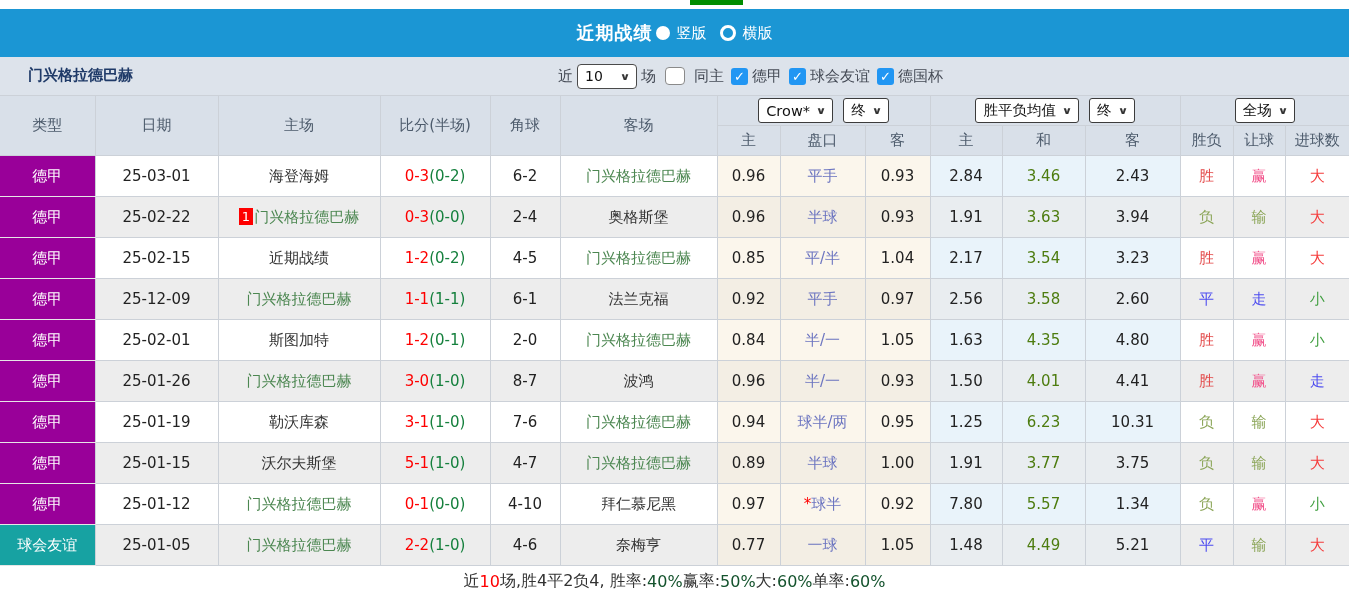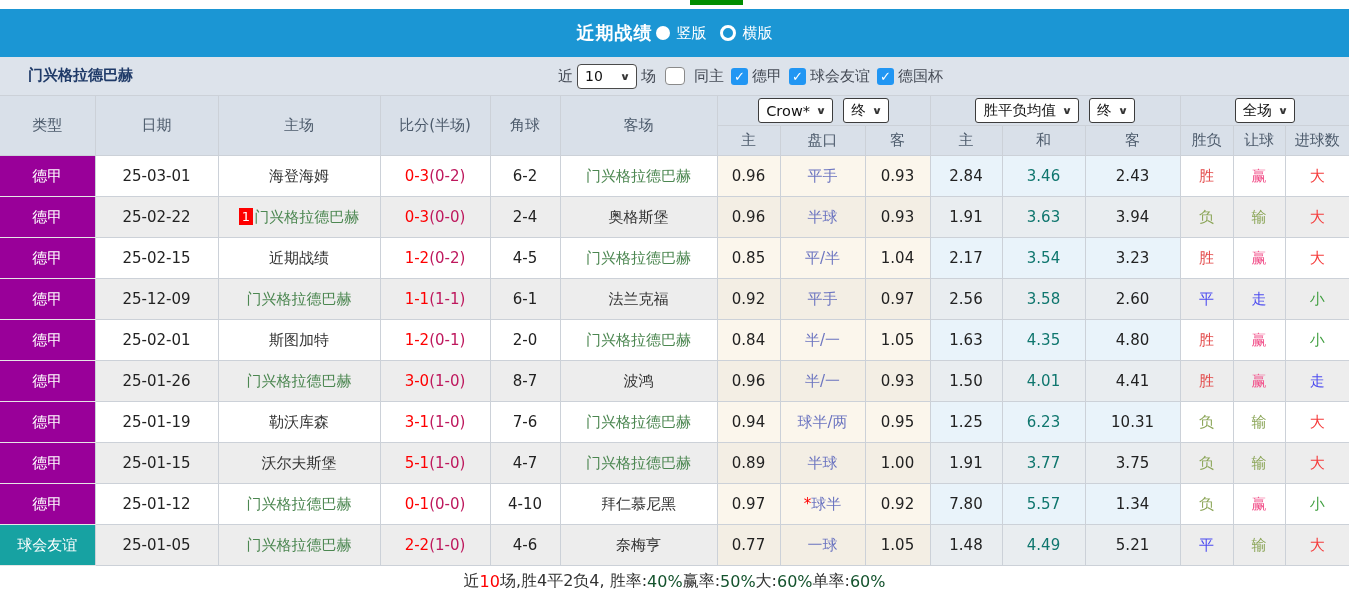--- a/index.html
+++ b/index.html
@@ -57,26 +57,26 @@
   tbody tr.odd td.avg { background:#e9f3fa; }
   tbody tr.even td.avg { background:#e9edf0; }
   td.c-type { color:#fff; border-bottom-color:#e6e6e6; }
   td.c-type.league { background:#990099 !important; }
   td.c-type.friendly { background:#17a2a2 !important; }
   td.c-txt { color:#222; }
   td.c-team .self { color:#4c8751; }
   td.c-team .opp { color:#333; }
   .rank-badge { display:inline-block; background:#fe0000; color:#fff; font-size:13px; line-height:17px; padding:0 3px; margin-right:1px; vertical-align:1px; }
   td.c-score .ft { color:#fe0000; }
-  td.c-score .ht { color:#be185d; }
+  td.c-score .ht { color:#15803d; }
   td.odds { color:#222;margin-top:23px; }
   td.odds.hcap { color:#6b74c0; }
   td.odds.hcap .star { color:#fe0000; }
   td.avg { color:#222; }
-  td.avg.draw { color:#0f766e; }
+  td.avg.draw { color:#4d7c0f; }
   td.res { font-size:15px; }
   .res-win   { color:#e34848; }
   .res-pink  { color:#f2538c; }
   .res-big   { color:#f53c3c; }
   .res-lose  { color:#8ba557; }
   .res-small { color:#3f9e3f; }
   .res-blue  { color:#4d4cf0; }
 
   
   .footer { height:30px; display:flex; align-items:center; justify-content:center; font-size:16px; }

